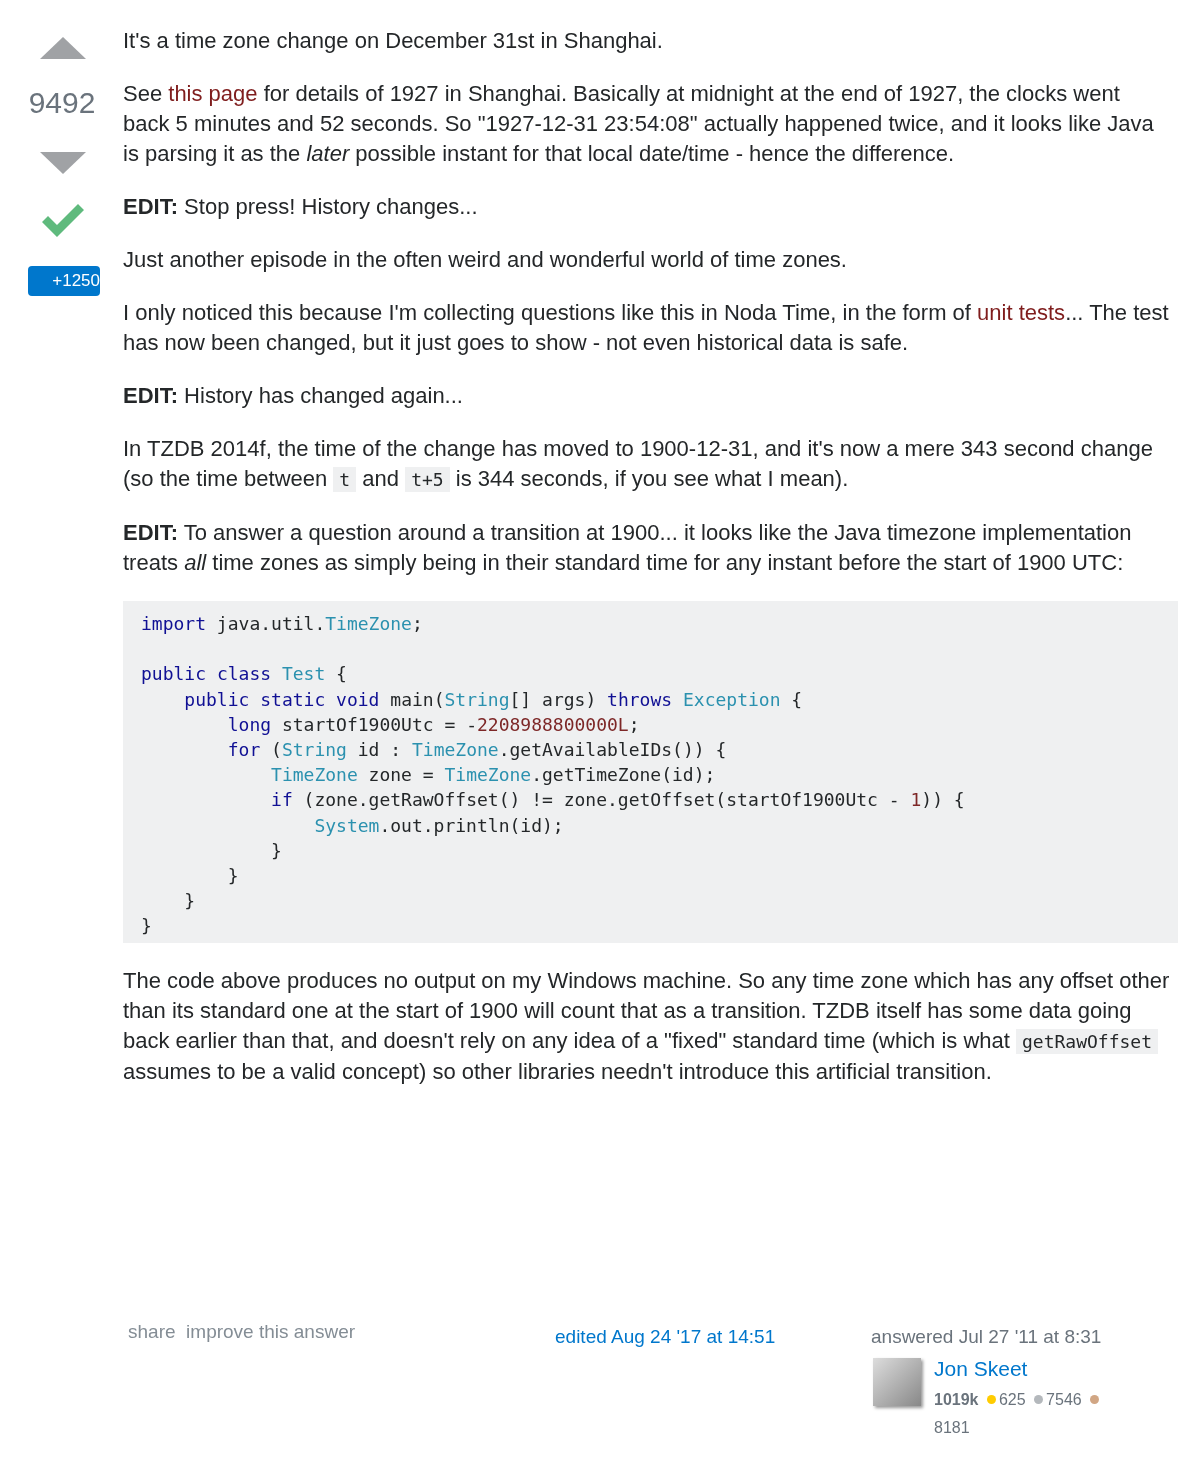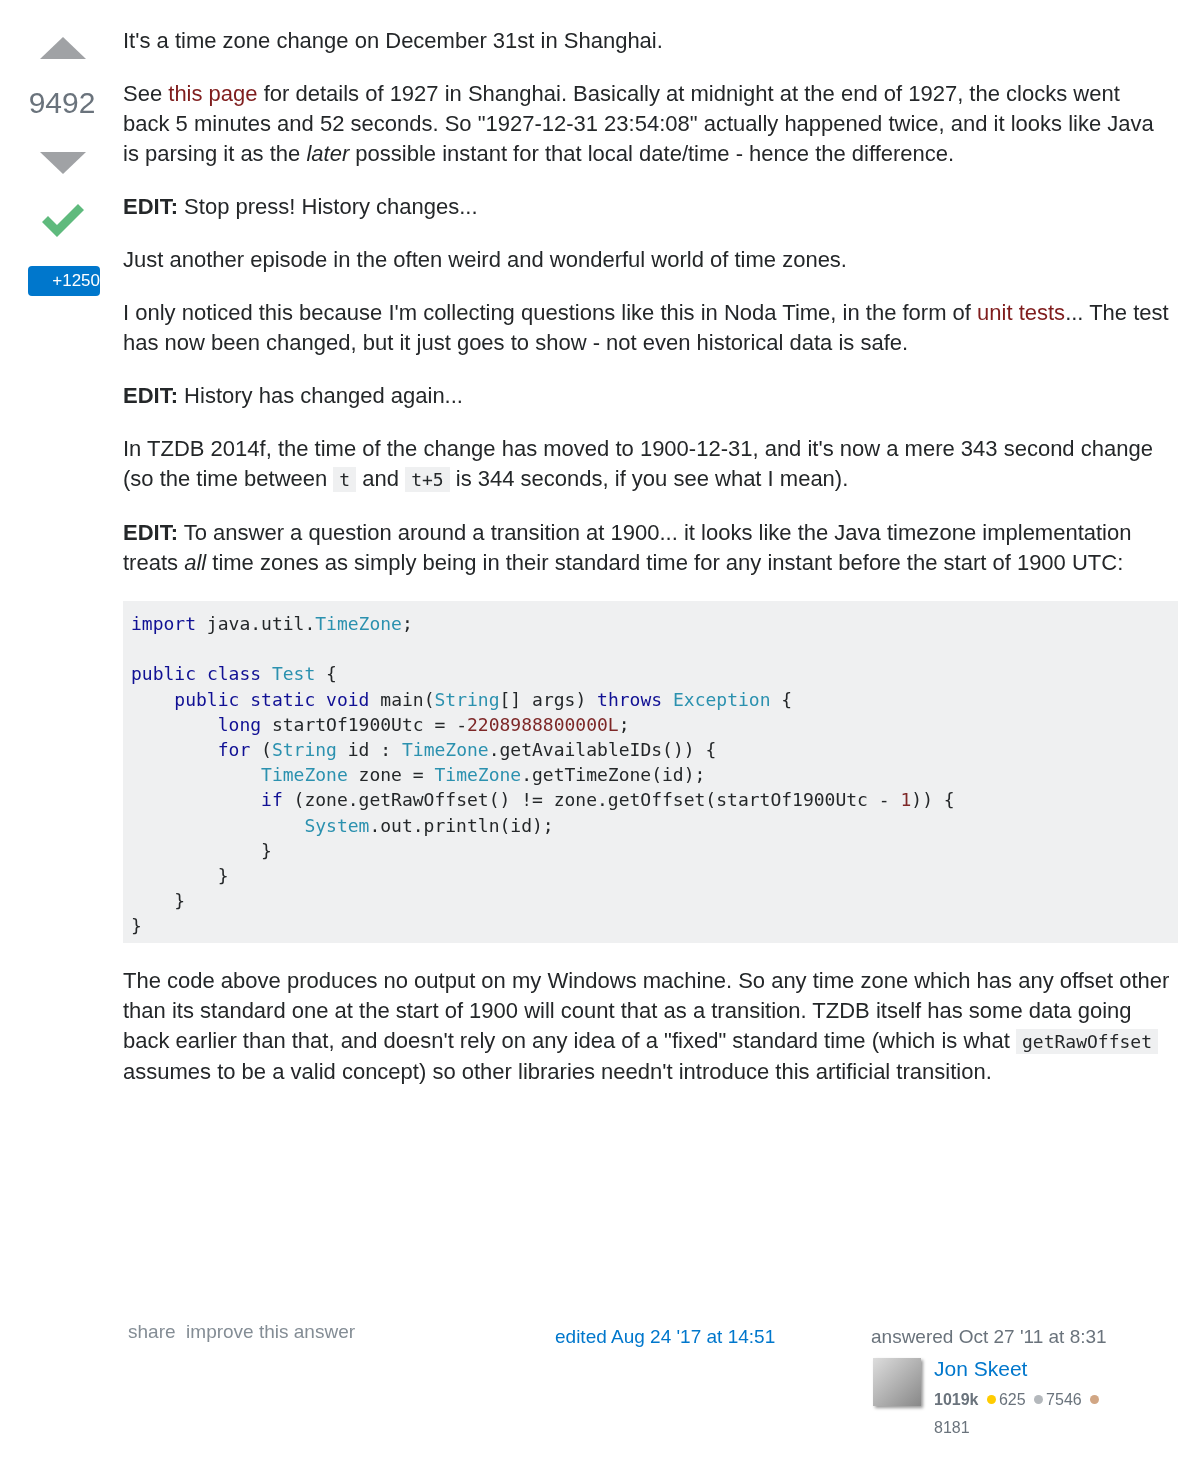--- a/index.html
+++ b/index.html
@@ -7,21 +7,21 @@
   .votecell { position:absolute; left:0; top:0; width:124px; }
   .up { position:absolute; left:40px; top:37px; width:0; height:0; border-left:23px solid transparent; border-right:23px solid transparent; border-bottom:22px solid #a0a2a5; }
   .count { position:absolute; left:0; width:124px; top:86px; text-align:center; font-size:30px; color:#6a737c; }
   .down { position:absolute; left:40px; top:152px; width:0; height:0; border-left:23px solid transparent; border-right:23px solid transparent; border-top:22px solid #a0a2a5; }
   .check { position:absolute; left:40px; top:200px; width:46px; height:40px; }
   .bounty { position:absolute; left:28px; top:266px; width:72px; height:30px; background:#0077cc; border-radius:4px; color:#fff; font-size:17px; text-align:right; line-height:30px; }
   .post { position:absolute; left:123px; top:26px; width:1055px; font-size:22px; line-height:30px; }
   .post p { margin:0 6px 23px 0; }
   a { color:#7f1d1d; text-decoration:none; }
   code { font-family:"DejaVu Sans Mono", monospace; font-size:18px; background:#eff0f1; padding:2px 6px; }
-  pre { background:#eff0f1; margin:0 0 23px 0; padding:10px 8px; font-family:"DejaVu Sans Mono", monospace; font-size:18px; line-height:25.2px; white-space:pre; height:322px; }
+  pre { background:#eff0f1; margin:0 0 23px 0; padding:10px 18px; font-family:"DejaVu Sans Mono", monospace; font-size:18px; line-height:25.2px; white-space:pre; height:322px; }
   .kw { color:#101094; } .ty { color:#2b91af; } .num { color:#7d2727; }
   .menu { position:absolute; left:128px; top:1321px; font-size:19px; color:#848d95; }
   .edited { position:absolute; left:555px; top:1326px; font-size:19px; color:#0077cc; }
   .answered { position:absolute; left:871px; top:1326px; font-size:19px; color:#6a737c; }
   .avatar { position:absolute; left:873px; top:1358px; width:48px; height:48px; background:linear-gradient(135deg,#ddd,#888); box-shadow:2px 2px 3px #999; }
   .uname { position:absolute; left:934px; top:1357px; font-size:21px; color:#0077cc; }
   .rep { position:absolute; left:934px; top:1386px; font-size:16px; color:#6a737c; line-height:28px; width:220px; }
   .rep b { color:#6a737c; }
   .dot { display:inline-block; width:9px; height:9px; border-radius:50%; margin:0 3px 2px 4px; vertical-align:middle; }
 </style>
@@ -61,21 +61,21 @@
     }
 }</pre>
   <p><span>The code above produces no output on my Windows machine. So any time zone which has any offset other than its standard one at the start of 1900 will count that as a transition. TZDB itself has some data going back earlier than that, and doesn't rely on any idea of a "fixed" standard time (which is what </span><code>getRawOffset</code><span> assumes to be a valid concept) so other libraries needn't introduce this artificial transition.</span></p>
 </div>
 
 <div class="menu">
   <a style="color:#848d95">share</a>&nbsp;
   <a style="color:#848d95">improve this answer</a>
 </div>
 <a class="edited">edited Aug 24 '17 at 14:51</a>
-<div class="answered">answered Oct 27 '11 at 8:31</div>
+<div class="answered">answered Jul 27 '11 at 8:31</div>
 <div class="avatar"></div>
 <a class="uname">Jon Skeet</a>
 <div class="rep">
   <b>1019k</b>
   <span class="dot" style="background:#ffcc01"></span><span>625</span>
   <span class="dot" style="background:#b4b8bc"></span><span>7546</span>
   <span class="dot" style="background:#d1a684"></span><br><span>8181</span>
 </div>
 
 </body></html>

